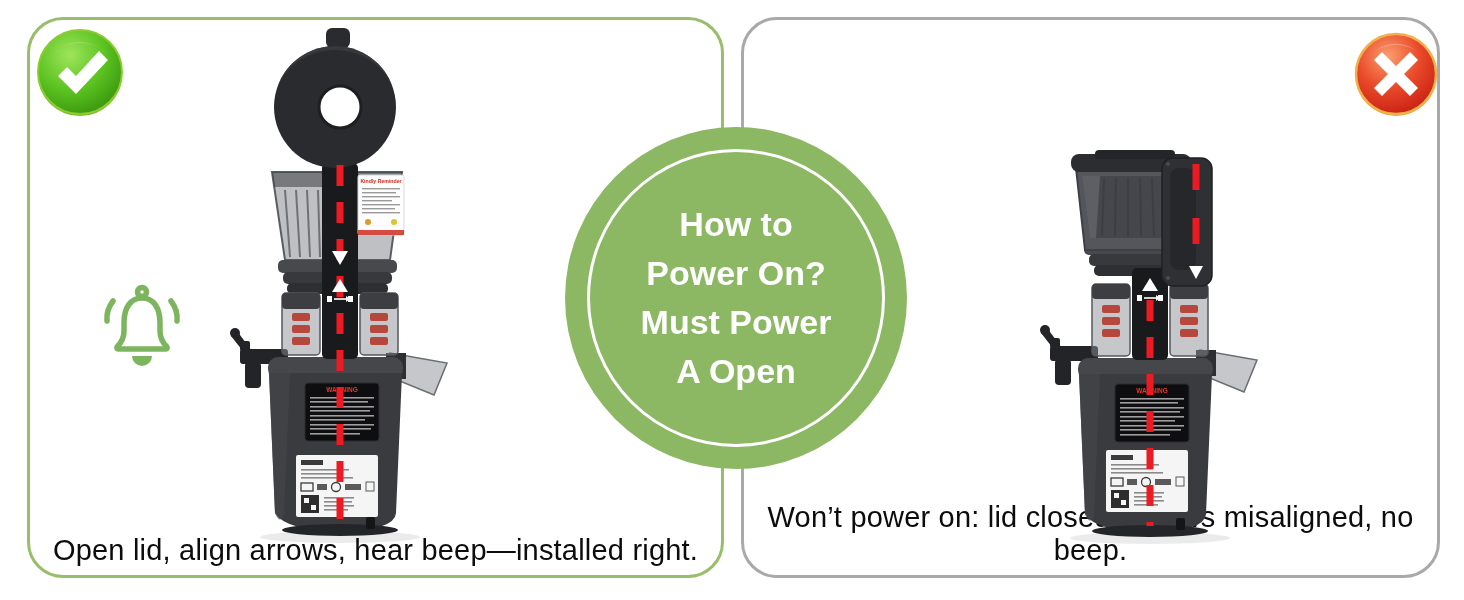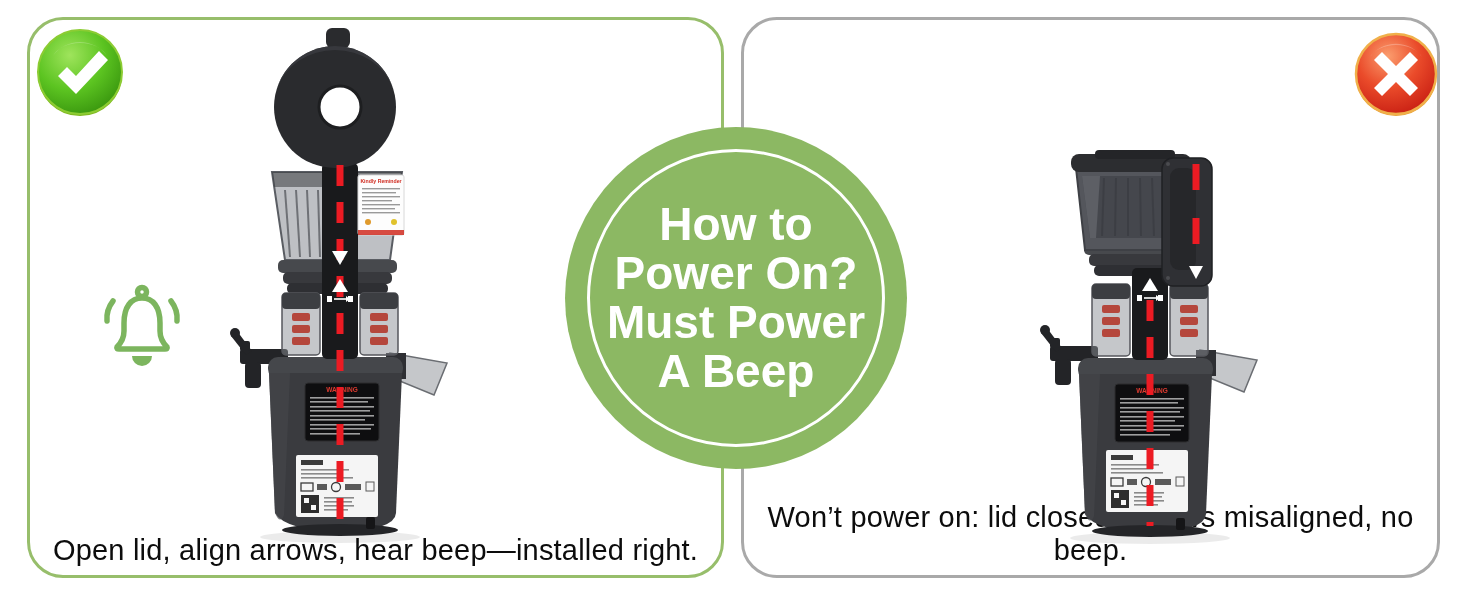--- a/index.html
+++ b/index.html
@@ -41,21 +41,21 @@
     position: absolute;
     left: 22px; top: 22px; right: 22px; bottom: 22px;
     border: 3px solid #ffffff;
     border-radius: 50%;
   }
   .badge-text {
     position: relative;
     text-align: center;
     color: #ffffff;
     font-weight: bold;
-    font-size: 46px;
+    font-size: 34px;
     line-height: 49px;
   }
   .juicer { position: absolute; }
   svg text { font-family: "Liberation Sans", sans-serif; }
 </style>
 </head>
 <body>
 
 <div id="stage">
 
@@ -367,17 +367,17 @@
       <polygon points="156,145 160,148 156,151"></polygon>
     </g>
   </svg>
 
   <div class="badge">
     <div class="badge-ring"></div>
     <div class="badge-text">
       <div>How to</div>
       <div>Power On?</div>
       <div>Must Power</div>
-      <div>A Beep</div>
+      <div>A Open</div>
     </div>
   </div>
 
 </div>
 
 </body></html>

